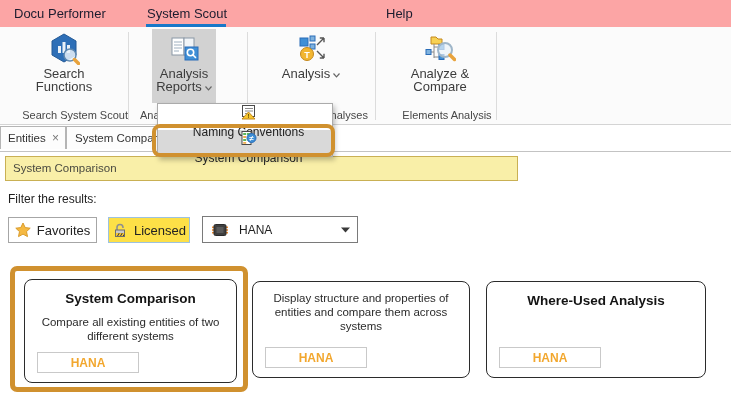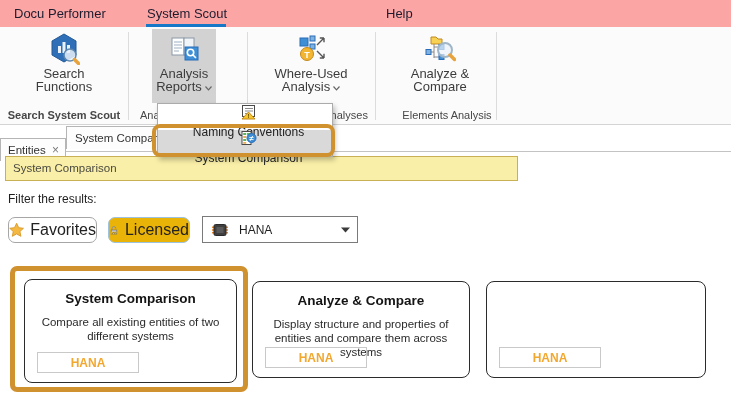--- a/index.html
+++ b/index.html
@@ -21,53 +21,53 @@
   .sep-1{left:128px;} .sep-2{left:247px;} .sep-3{left:375px;} .sep-4{left:496px;}
   .ribbon-btn{position:absolute;top:2px;height:74px;text-align:center;cursor:pointer;}
   .rb-1{left:18px;width:92px;}
   .rb-2{left:152px;width:64px;background:#d2d2d2;}
   .rb-3{left:259px;width:104px;}
   .rb-4{left:388px;width:104px;}
   .rb-icon{display:block;margin:4px auto 2px;width:32px;height:32px;}
   .rb-label{font-size:13px;line-height:13px;color:#3c3c3c;white-space:nowrap;}
   .chev{display:inline-block;margin-left:3px;}
   .rgroup-label{position:absolute;top:82px;font-size:11px;color:#474747;white-space:nowrap;}
-  .gl-1{left:0;width:128px;text-align:center;font-weight:bold;}
+  .gl-1{left:0;width:128px;text-align:right;}
   .gl-2{left:140px;}
   .gl-3{left:289px;}
   .gl-4{left:398px;width:98px;text-align:center;}
 
   
   .tabbar{position:absolute;left:0;top:125px;width:731px;height:26px;border-bottom:1px solid #c3c3c3;background:#ffffff;}
   .tab{position:absolute;top:1px;height:23px;background:#fdfdfd;border:1px solid #b5b5b5;border-bottom:none;
        font-size:11.5px;color:#333;line-height:23px;cursor:pointer;box-sizing:border-box;}
-  .tab-0{left:0;width:66px;padding-left:7px;margin-top:12px;}
+  .tab-0{left:0;width:66px;padding-left:7px;}
   .tab-1{left:66px;width:150px;padding-left:8px;}
   .tab-close{position:absolute;right:6px;top:0;color:#7a7a7a;font-size:12px;cursor:pointer;}
 
   
   .dropdown{position:absolute;left:157px;top:103px;width:174px;background:#ffffff;border:1px solid #ababab;
             box-shadow:2px 3px 5px rgba(0,0,0,0.25);z-index:50;}
   .dd-item{height:26px;display:flex;align-items:center;gap:5px;padding-left:7px;font-size:12px;color:#222;cursor:pointer;flex-direction:column;}
   .dd-item.hl{background:#d9d9d9;}
   .dd-icon{width:16px;height:16px;flex:0 0 16px;}
   .ann-ring{position:absolute;border:4px solid #D0912F;border-radius:8px;z-index:60;pointer-events:none;box-sizing:border-box;}
   .ring-menu{left:152px;top:124px;width:183px;height:33px;}
   .ring-card{left:10px;top:266px;width:238px;height:126px;border-width:5px;border-radius:7px;z-index:5;}
 
   
   .yellowbar{position:absolute;left:5px;top:156px;width:504px;height:23px;background:#F9EFA8;border:1px solid #C9B054;
              font-size:11.5px;color:#4a4a40;line-height:23px;padding-left:7px;box-sizing:content-box;}
 
   
   .filter-label{position:absolute;left:8px;top:192px;font-size:12px;color:#1e1e1e;}
   .fbtn{position:absolute;top:217px;height:26px;display:flex;align-items:center;justify-content:center;gap:6px;
-        font-size:16px;color:#222;cursor:pointer;box-sizing:border-box;border-radius:7px;}
+        font-size:13px;color:#222;cursor:pointer;box-sizing:border-box;}
   .fbtn-fav{left:8px;width:89px;background:#ffffff;border:1px solid #a6a6a6;}
-  .fbtn-lic{left:108px;width:82px;background:#eab308;border:1px solid #9CC2E0;}
+  .fbtn-lic{left:108px;width:82px;background:#fde047;border:1px solid #9CC2E0;}
   .combo{position:absolute;left:202px;top:216px;width:156px;height:27px;background:#ffffff;border:1px solid #7a7a7a;
          box-sizing:border-box;cursor:pointer;}
   .combo-icon{position:absolute;left:7px;top:5px;}
   .combo-value{position:absolute;left:36px;top:6px;font-size:12px;color:#1f1f1f;}
   .combo-arrow{position:absolute;right:7px;top:10px;}
 
   
   .card{position:absolute;background:#ffffff;border:1px solid #2b2b2b;border-radius:8px;text-align:center;z-index:10;}
   .card-0{left:24px;top:279px;width:211px;height:102px;}
   .card-1{left:252px;top:281px;width:216px;height:95px;}
@@ -124,21 +124,20 @@
   <div class="ribbon-btn rb-3">
     <svg class="rb-icon" viewBox="0 0 32 32">
       <rect x="5" y="5" width="8" height="8" fill="#3F8FD6" stroke="#2A6DB8"></rect>
       <rect x="15" y="3" width="5" height="5" fill="#7FB2DE" stroke="#2A6DB8"></rect>
       <rect x="15" y="11" width="5" height="5" fill="#7FB2DE" stroke="#2A6DB8"></rect>
       <circle cx="12" cy="21" r="6.5" fill="#F2B632" stroke="#C4881C"></circle>
       <text x="12" y="24.5" font-size="9" fill="#ffffff" font-weight="bold" text-anchor="middle" font-family="sans-serif">T</text>
       <path d="M22 12 L29 5 M29 5 h-4.2 M29 5 v4.2" stroke="#555" stroke-width="1.4" fill="none"></path>
       <path d="M22 18 L29 25 M29 25 h-4.2 M29 25 v-4.2" stroke="#555" stroke-width="1.4" fill="none"></path>
     </svg>
-    <div class="rb-label">Where-Used</div>
     <div class="rb-label"><span>Analysis</span><span class="chev"><svg width="7" height="5" viewBox="0 0 7 5">
             <polyline points="0.5,0.5 3.5,3.8 6.5,0.5" fill="none" stroke="#666" stroke-width="1.2"></polyline>
           </svg></span></div>
   </div>
 
   <div class="ribbon-btn rb-4">
     <svg class="rb-icon" viewBox="0 0 32 32">
       <path d="M7 4 h5 l2 2 h4 v5 H7 z" fill="#F7D154" stroke="#C4881C"></path>
       <path d="M10 11 v14 M10 14 h5 M10 24 h5 M10 19 h-4" stroke="#8A8A8A" fill="none"></path>
       <rect x="15" y="11.5" width="5" height="5" fill="#3F8FD6" stroke="#2A6DB8"></rect>
@@ -233,20 +232,20 @@
 
 <div class="ann-ring ring-card"></div>
 
 <div class="card card-0">
   <div class="card-title">System Comparison</div>
   <div class="card-desc">Compare all existing entities of two different systems</div>
   <div class="card-tag">HANA</div>
 </div>
 
 <div class="card card-1">
-  <div class="card-title">Analyze &amp; Compare</div>
   <div class="card-desc">Display structure and properties of entities and compare them across systems</div>
   <div class="card-tag">HANA</div>
 </div>
 
 <div class="card card-2">
+  <div class="card-title">Where-Used Analysis</div>
   <div class="card-tag">HANA</div>
 </div>
 
 </body></html>

